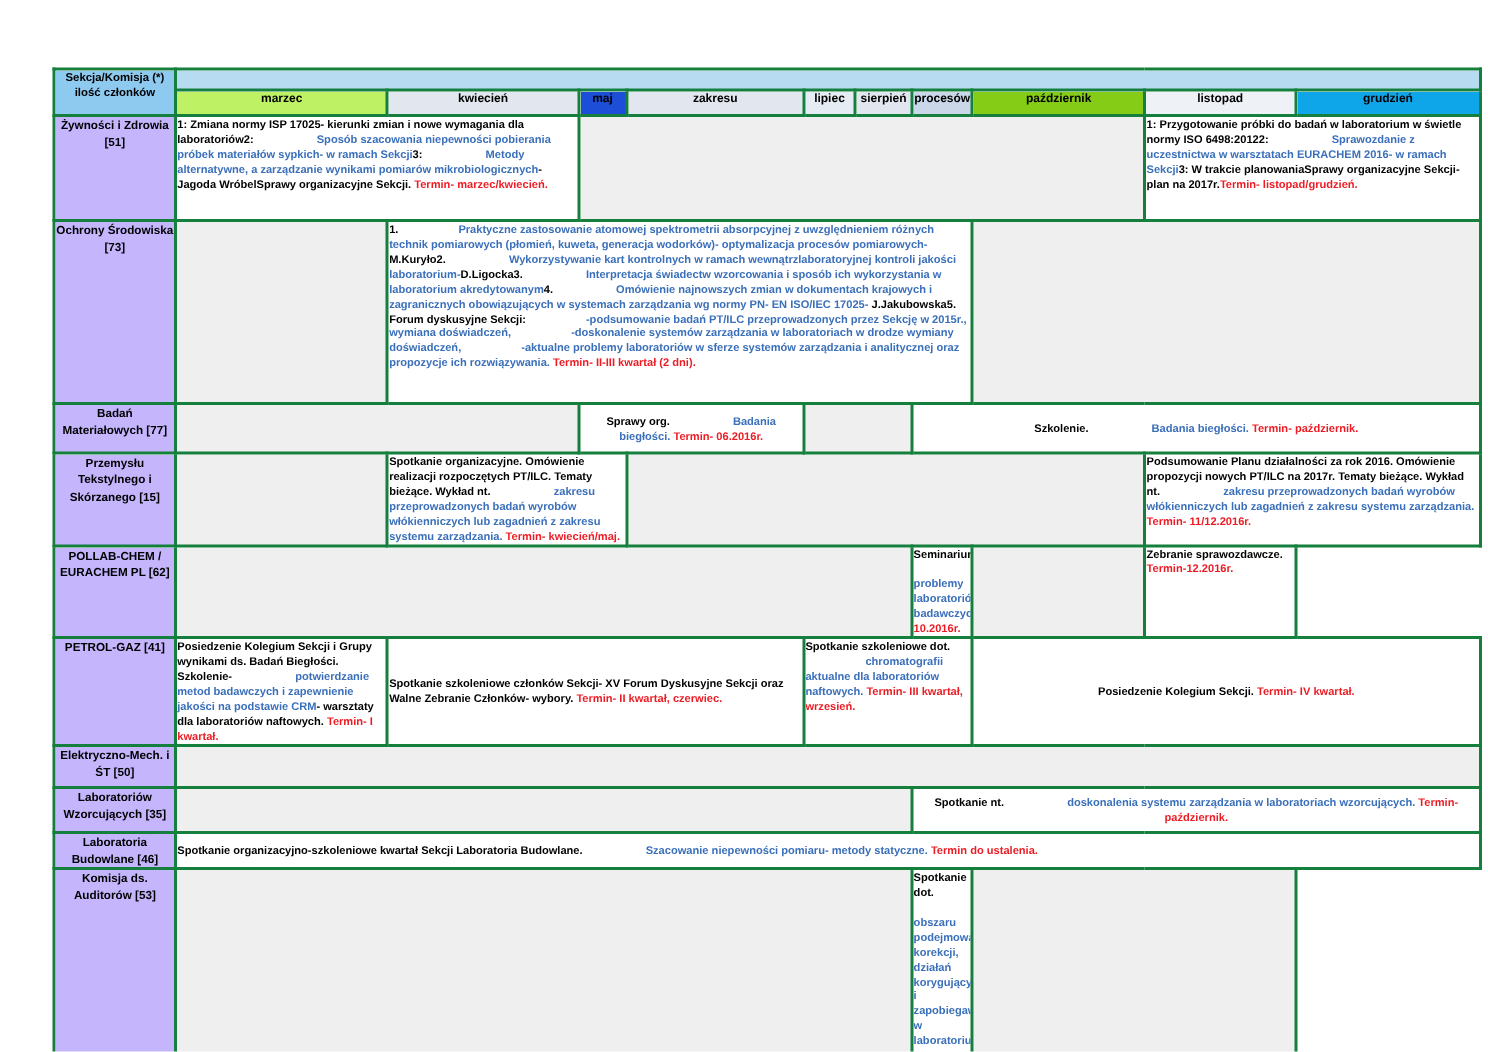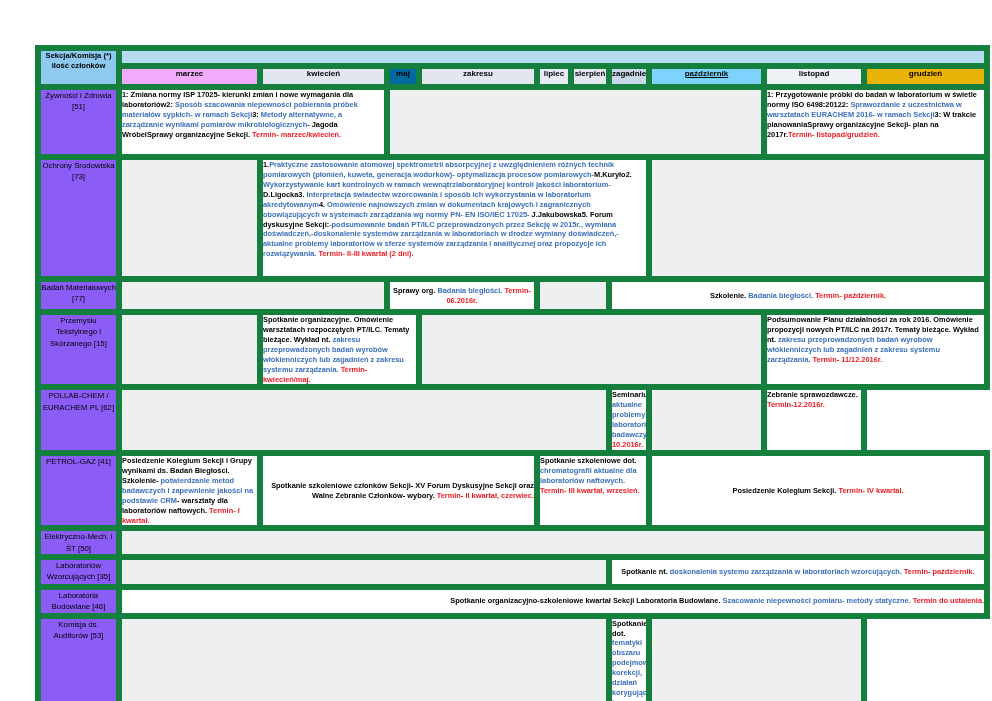--- a/index.html
+++ b/index.html
@@ -16,21 +16,21 @@
   }
   table.plan{
     border-collapse:collapse;
     table-layout:fixed;
     width:953px;
     font-size:7.5px;
     line-height:1.33;
     color:#000;
   }
   table.plan td, table.plan th{
-    border:6px solid #15803d;
+    border:2px solid #15803d;
     padding:0;
     vertical-align:top;
     overflow:hidden;
   }
   
   .hdr-band{
     background:#b7dcf2;
     height:12px;
     border-bottom:1px solid #33556e;
   }
@@ -44,53 +44,53 @@
     padding:1px 2px;
   }
   th.month{
     text-align:center;
     vertical-align:middle;
     font-weight:bold;
     font-size:8px;
     height:15px;
     padding:1px 1px;
   }
-  th.m-marzec   {background:#f0abfc;}
+  th.m-marzec   {background:#bef264;}
   th.m-kwiecien {background:#e2e7ef;}
-  th.m-maj      {background:#0369a1;}
+  th.m-maj      {background:#1d4ed8;}
   th.m-czerwiec {background:#e2e7ef;}
   th.m-lipiec   {background:#e6ecf3;}
   th.m-sierpien {background:#e2e7ef;}
   th.m-wrzesien {background:#c9d7e8;}
-  th.m-pazdziernik{background:#7dd3fc;text-decoration:underline;}
+  th.m-pazdziernik{background:#84cc16;}
   th.m-listopad {background:#eef2f7;}
-  th.m-grudzien {background:#eab308;}
+  th.m-grudzien {background:#0ea5e9;}
 
   
   td.sect{
-    background:#8b5cf6;
+    background:#c4b5fd;
     text-align:center;
     vertical-align:middle;
-    font-weight:normal;
+    font-weight:bold;
     font-size:7.8px;
     line-height:1.45;
     padding:2px 1px;
   }
   
   td.empty{background:#efefef;}
   td.cell{
     background:#ffffff;
     padding:1px 2px 1px 2px;
     font-size:7.4px;
     line-height:1.34;
   }
   td.cell.ctr{text-align:center;vertical-align:middle;}
-  td.cell.mid{vertical-align:middle;text-align:right;}
+  td.cell.mid{vertical-align:middle;}
   .blk{color:#000;font-weight:bold;}
-  .blu{color:#3a6fba;font-weight:bold;}
+  .blu{color:#3a6fba;font-weight:bold;margin-left:40px;}
   .red{color:#ed1c24;font-weight:bold;}
 </style>
 </head>
 <body>
 
 <div id="plan-wrap">
 <table class="plan">
   <colgroup>
     <col style="width:81px">
     <col style="width:141px">
@@ -112,21 +112,21 @@
       </th>
       <th class="hdr-band" colspan="10"></th>
     </tr>
     <tr>
       <th class="month m-marzec">marzec</th>
       <th class="month m-kwiecien">kwiecień</th>
       <th class="month m-maj">maj</th>
       <th class="month m-czerwiec">zakresu</th>
       <th class="month m-lipiec">lipiec</th>
       <th class="month m-sierpien">sierpień</th>
-      <th class="month m-wrzesien">zagadnień</th>
+      <th class="month m-wrzesien">procesów</th>
       <th class="month m-pazdziernik">październik</th>
       <th class="month m-listopad">listopad</th>
       <th class="month m-grudzien">grudzień</th>
     </tr>
   </thead>
   <tbody>
 
     <tr style="height:70px">
       <td class="sect">Żywności i Zdrowia [51]</td>
       <td class="cell" colspan="2"><span class="blk">1: Zmiana normy ISP 17025- kierunki zmian i nowe wymagania dla laboratoriów</span><span class="blk">2: </span><span class="blu">Sposób szacowania niepewności pobierania próbek materiałów sypkich- w ramach Sekcji</span><span class="blk">3: </span><span class="blu">Metody alternatywne, a zarządzanie wynikami pomiarów mikrobiologicznych</span><span class="blk">- Jagoda Wróbel</span><span class="blk">Sprawy organizacyjne Sekcji. </span><span class="red">Termin- marzec/kwiecień.</span></td>
@@ -145,21 +145,21 @@
       <td class="sect">Badań Materiałowych [77]</td>
       <td class="empty" colspan="2"></td>
       <td class="cell ctr" colspan="2"><span class="blk">Sprawy org. </span><span class="blu">Badania biegłości.</span><span class="red"> Termin- 06.2016r.</span></td>
       <td class="empty" colspan="2"></td>
       <td class="cell ctr" colspan="4"><span class="blk">Szkolenie. </span><span class="blu">Badania biegłości.</span><span class="red"> Termin- październik.</span></td>
     </tr>
 
     <tr style="height:50px">
       <td class="sect">Przemysłu Tekstylnego i Skórzanego [15]</td>
       <td class="empty"></td>
-      <td class="cell" colspan="2"><span class="blk">Spotkanie organizacyjne. Omówienie warsztatach rozpoczętych PT/ILC. Tematy bieżące. Wykład nt. </span><span class="blu">zakresu przeprowadzonych badań wyrobów włókienniczych lub zagadnień z zakresu systemu zarządzania. </span><span class="red">Termin- kwiecień/maj.</span></td>
+      <td class="cell" colspan="2"><span class="blk">Spotkanie organizacyjne. Omówienie realizacji rozpoczętych PT/ILC. Tematy bieżące. Wykład nt. </span><span class="blu">zakresu przeprowadzonych badań wyrobów włókienniczych lub zagadnień z zakresu systemu zarządzania. </span><span class="red">Termin- kwiecień/maj.</span></td>
       <td class="empty" colspan="5"></td>
       <td class="cell" colspan="2"><span class="blk">Podsumowanie Planu działalności za rok 2016. Omówienie propozycji nowych PT/ILC na 2017r. Tematy bieżące. Wykład nt. </span><span class="blu">zakresu przeprowadzonych badań wyrobów włókienniczych lub zagadnień z zakresu systemu zarządzania. </span><span class="red">Termin- 11/12.2016r.</span></td>
     </tr>
 
     <tr style="height:38px">
       <td class="sect">POLLAB-CHEM / EURACHEM PL [62]</td>
       <td class="empty" colspan="6"></td>
       <td class="cell"><span class="blk">Seminarium-</span><span class="blu">aktualne problemy laboratoriów badawczych.</span><span class="red">Termin- 10.2016r.</span></td>
       <td class="empty"></td>
       <td class="cell"><span class="blk">Zebranie sprawozdawcze.</span><span class="red"> Termin-12.2016r.</span></td>

